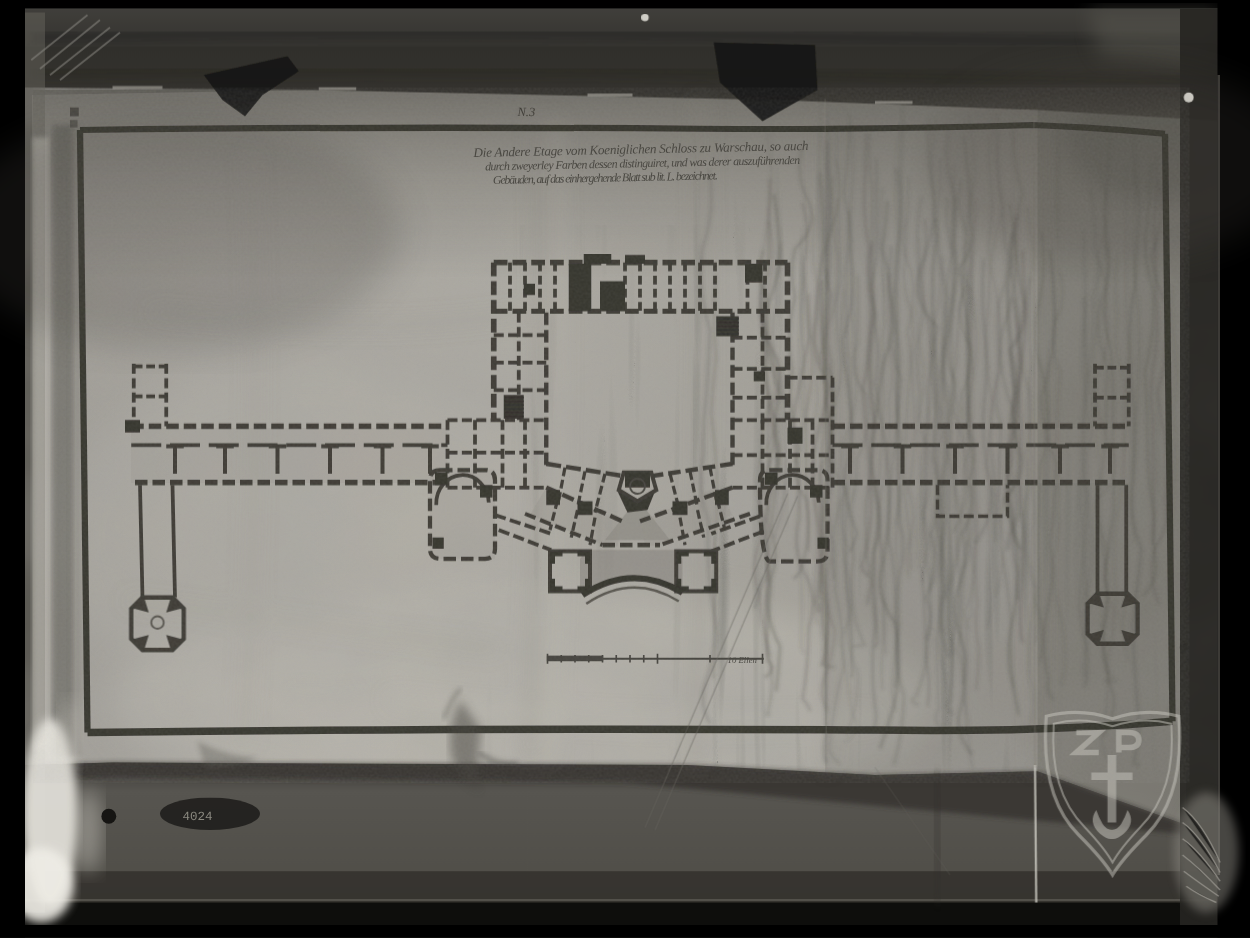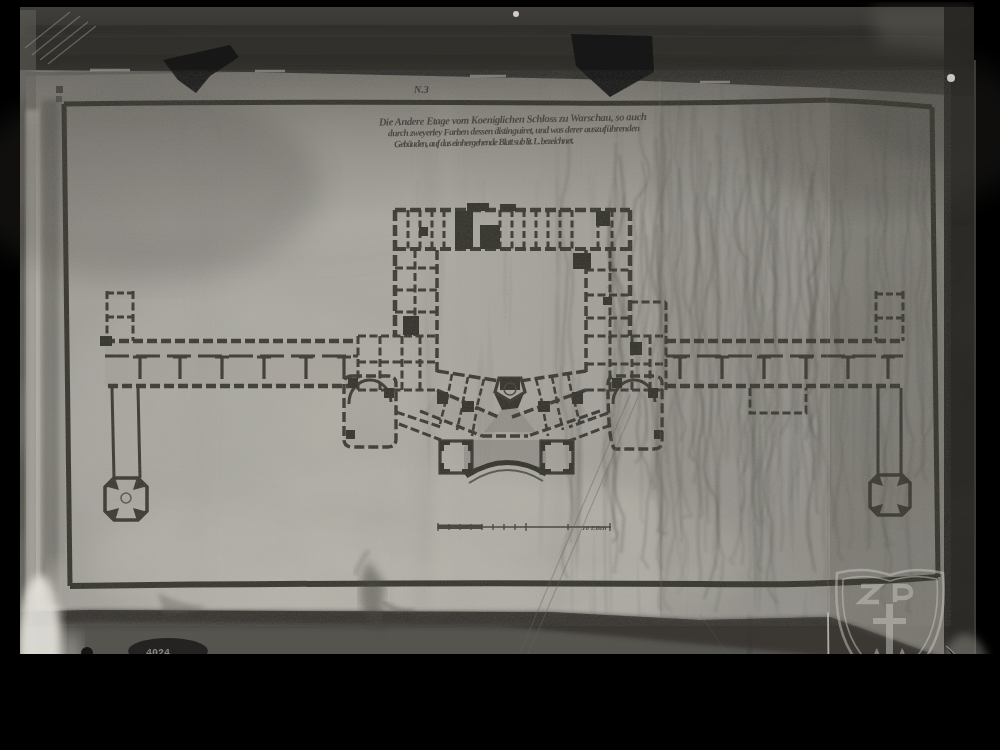--- a/index.html
+++ b/index.html
@@ -1,17 +1,17 @@
 <!DOCTYPE html>
 <html><head>
 <meta charset="utf-8">
 <style>
   html,body{margin:0;padding:0;background:#000;}
-  #stage{position:relative;width:1000px;height:654px;background:#000;overflow:hidden;
-         font-family:"Liberation Serif", serif;font-weight:bold;}
+  #stage{position:relative;width:1000px;height:750px;background:#000;overflow:hidden;
+         font-family:"Liberation Serif", serif;}
   svg{position:absolute;left:0;top:0;}
 </style>
 </head>
 <body>
 <div id="stage">
 <svg width="1000" height="750" viewBox="0 0 1000 750">
 <defs>
   <filter id="grain" x="0" y="0" width="100%" height="100%">
     <feTurbulence type="fractalNoise" baseFrequency="0.55" numOctaves="2" seed="7" result="n"></feTurbulence>
     <feColorMatrix in="n" type="matrix" values="0 0 0 0 0.45  0 0 0 0 0.45  0 0 0 0 0.43  0.9 0 0 0 -0.1"></feColorMatrix>

